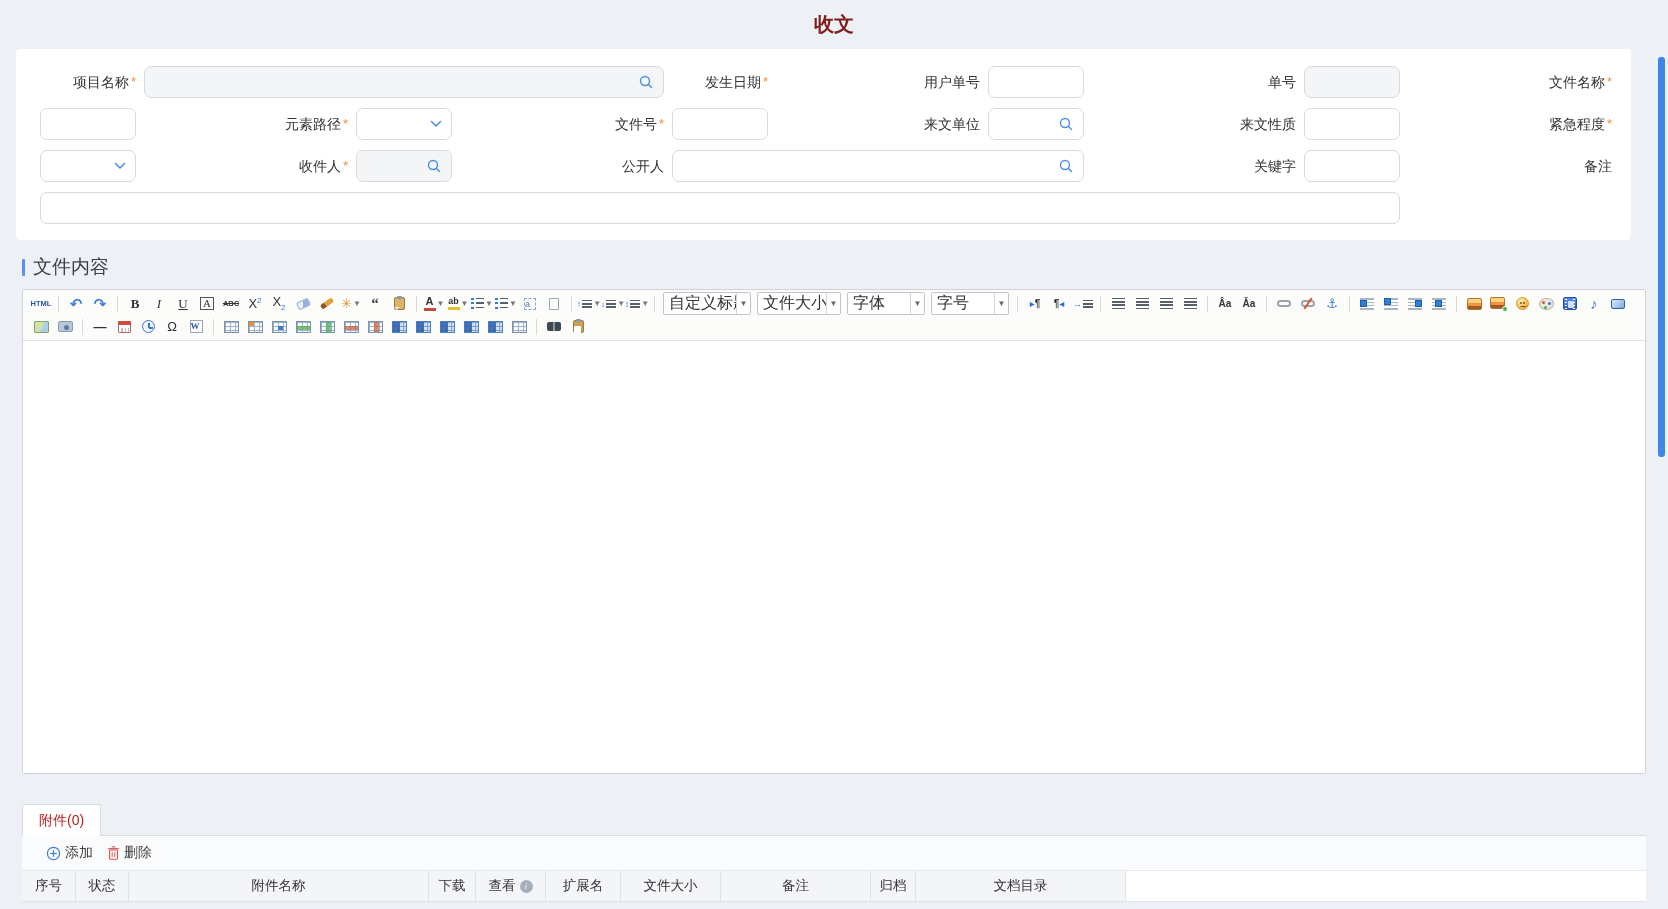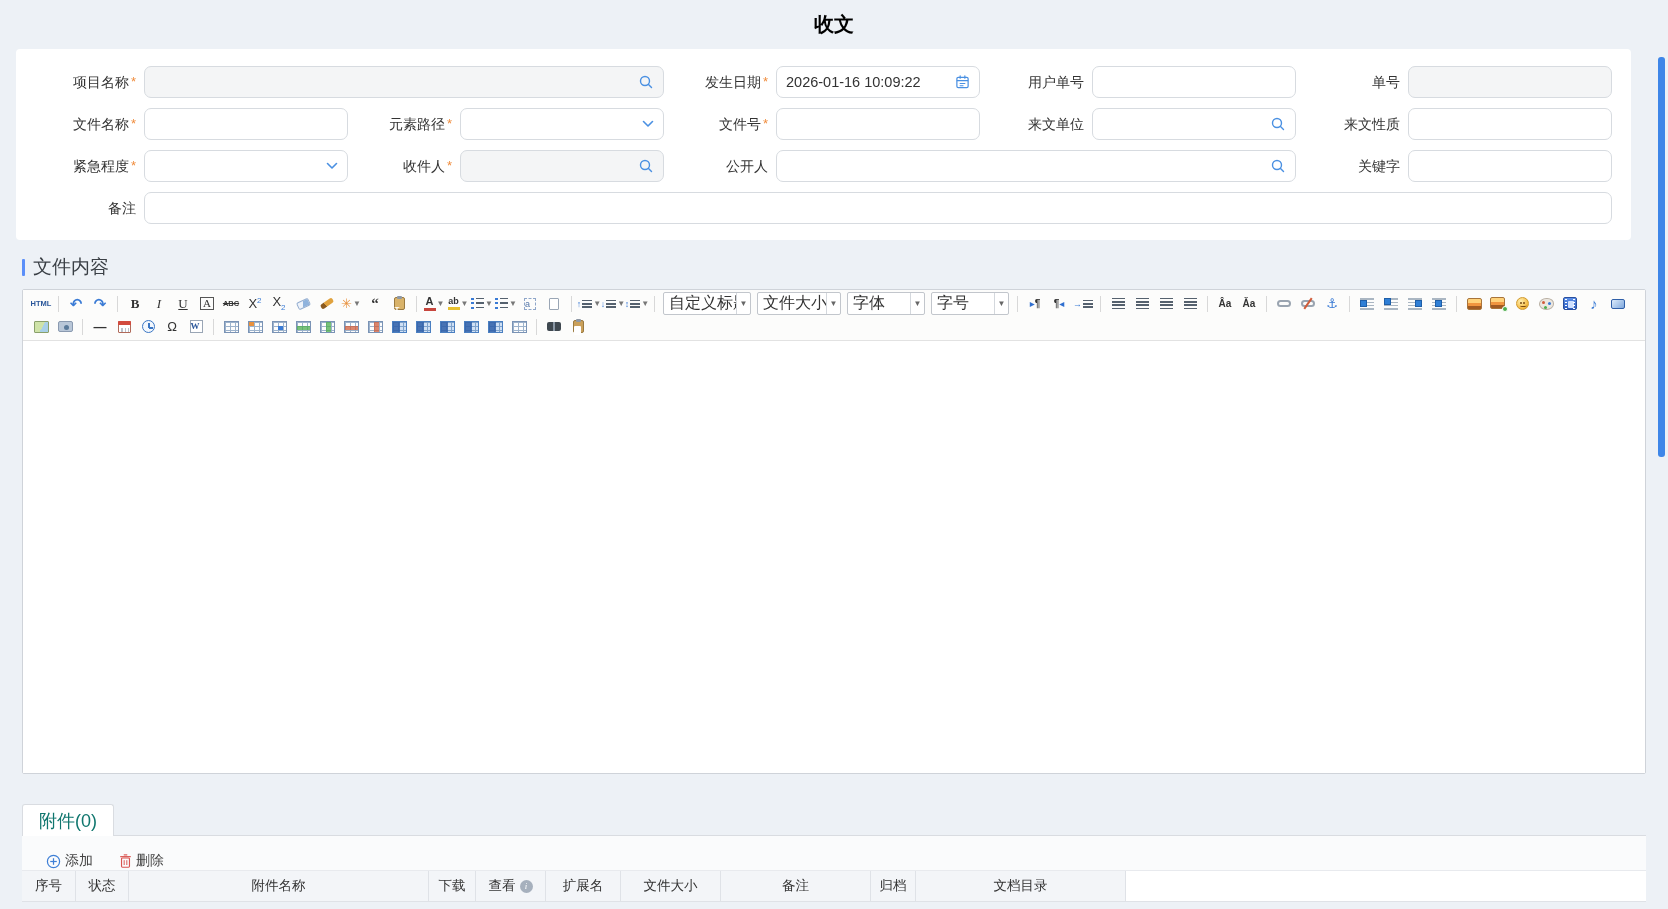--- a/index.html
+++ b/index.html
@@ -4,21 +4,21 @@
 <style>
   html,body{margin:0;padding:0;}
   body{
     width:1668px;height:909px;overflow:hidden;position:relative;
     background:#edf1f6;
     font-family:"Liberation Sans","DejaVu Sans",sans-serif;
     -webkit-font-smoothing:antialiased;
   }
   
   .page-title{
-    text-align:center;font-size:20px;font-weight:bold;color:#000000;
+    text-align:center;font-size:20px;font-weight:bold;color:#7f1d1d;
     padding:11px 0 9px;
   }
   
   .form-card{
     margin:2px 37px 0 16px;background:#fff;border-radius:4px;
     padding:17px 24px 16px;
     display:grid;
     grid-template-columns:96px 204px 96px 204px 96px 204px 96px 204px 96px 204px;
     column-gap:8px;row-gap:10px;
   }
@@ -146,26 +146,26 @@
   .i-tbl u.del{background:#d05c3a;left:0;top:4px;width:13px;height:4px;opacity:.75;}
   .i-tbl u.del2{background:#d05c3a;left:5px;top:0;width:5px;height:10px;opacity:.75;}
   .i-tbl.blue{background-color:#cfe0f5;border-color:#4a7fc1;background-image:linear-gradient(#7fa3cc 1px,transparent 1px),linear-gradient(90deg,#7fa3cc 1px,transparent 1px);}
   .i-tbl.blue u{background:#2f5fa8;left:0;top:0;width:7px;height:10px;opacity:.85;}
   .i-bino{width:14px;height:9px;border-radius:2px;background:linear-gradient(90deg,#3f4850 0 42%,#8a97a5 42% 58%,#3f4850 58%);}
   
   .attach{margin:29px 22px 0;}
   .tabstrip{display:flex;border-bottom:1px solid #d9dce1;height:32px;}
   .tab{
     background:#fff;border:1px solid #d9dce1;border-bottom:none;border-radius:3px 3px 0 0;
-    padding:12px 16px;display:flex;align-items:center;font-size:18px;color:#0f766e;cursor:pointer;
+    padding:12px 16px;display:flex;align-items:center;font-size:14px;color:#b91c1c;cursor:pointer;
     position:relative;top:1px;
   }
   .attach-body{background:#fff;}
   .attach-toolbar{
-    height:34px;display:flex;align-items:flex-end;gap:26px;padding-left:24px;
+    height:34px;display:flex;align-items:center;gap:14px;padding-left:24px;
     background:#fafbfc;border-bottom:1px solid #e8eaee;
   }
   .att-btn{display:inline-flex;align-items:center;gap:4px;font-size:14px;color:#444;cursor:pointer;}
   .att-table-head{display:flex;height:30px;background:#f3f5f8;border-bottom:1px solid #dfe2e7;}
   .th{
     display:flex;align-items:center;justify-content:center;gap:4px;
     font-size:13.5px;color:#333;border-right:1px solid #dfe2e7;box-sizing:border-box;height:100%;
   }
   .circle-i{
     width:13px;height:13px;border-radius:50%;background:#a6b0bd;color:#fff;
@@ -187,33 +187,20 @@
   <div class="f-field sp3 gray">
     <input class="inp" value="" style="">
     <span class="f-ic">
         <svg viewBox="0 0 16 16" width="16" height="16">
           <circle cx="7" cy="7" r="4.5" fill="none" stroke="#4a90e2" stroke-width="1.4"></circle>
           <line x1="10.5" y1="10.5" x2="13.5" y2="13.5" stroke="#4a90e2" stroke-width="1.4" stroke-linecap="round"></line>
         </svg>
       </span>
   </div>
   <div class="f-label"><span>发生日期</span><span class="req">*</span></div>
-  <div class="f-field">
-    <input class="inp" value="2026-01-16 10:09:22" style="">
-    <span class="f-ic">
-        <svg viewBox="0 0 16 16" width="15" height="15">
-          <rect x="2" y="3" width="12" height="11" rx="1.5" fill="none" stroke="#4a90e2" stroke-width="1.3"></rect>
-          <line x1="2" y1="6.5" x2="14" y2="6.5" stroke="#4a90e2" stroke-width="1.3"></line>
-          <line x1="5.5" y1="1.5" x2="5.5" y2="4" stroke="#4a90e2" stroke-width="1.3" stroke-linecap="round"></line>
-          <line x1="10.5" y1="1.5" x2="10.5" y2="4" stroke="#4a90e2" stroke-width="1.3" stroke-linecap="round"></line>
-          <line x1="5" y1="9.5" x2="11" y2="9.5" stroke="#4a90e2" stroke-width="1.1"></line>
-          <line x1="5" y1="12" x2="9" y2="12" stroke="#4a90e2" stroke-width="1.1"></line>
-        </svg>
-      </span>
-  </div>
   <div class="f-label"><span>用户单号</span></div>
   <div class="f-field plain">
     <input class="inp" value="" style="">
   </div>
   <div class="f-label"><span>单号</span></div>
   <div class="f-field plain gray">
     <input class="inp" readonly="" value="" style="">
   </div>
 
   <div class="f-label"><span>文件名称</span><span class="req">*</span></div>

